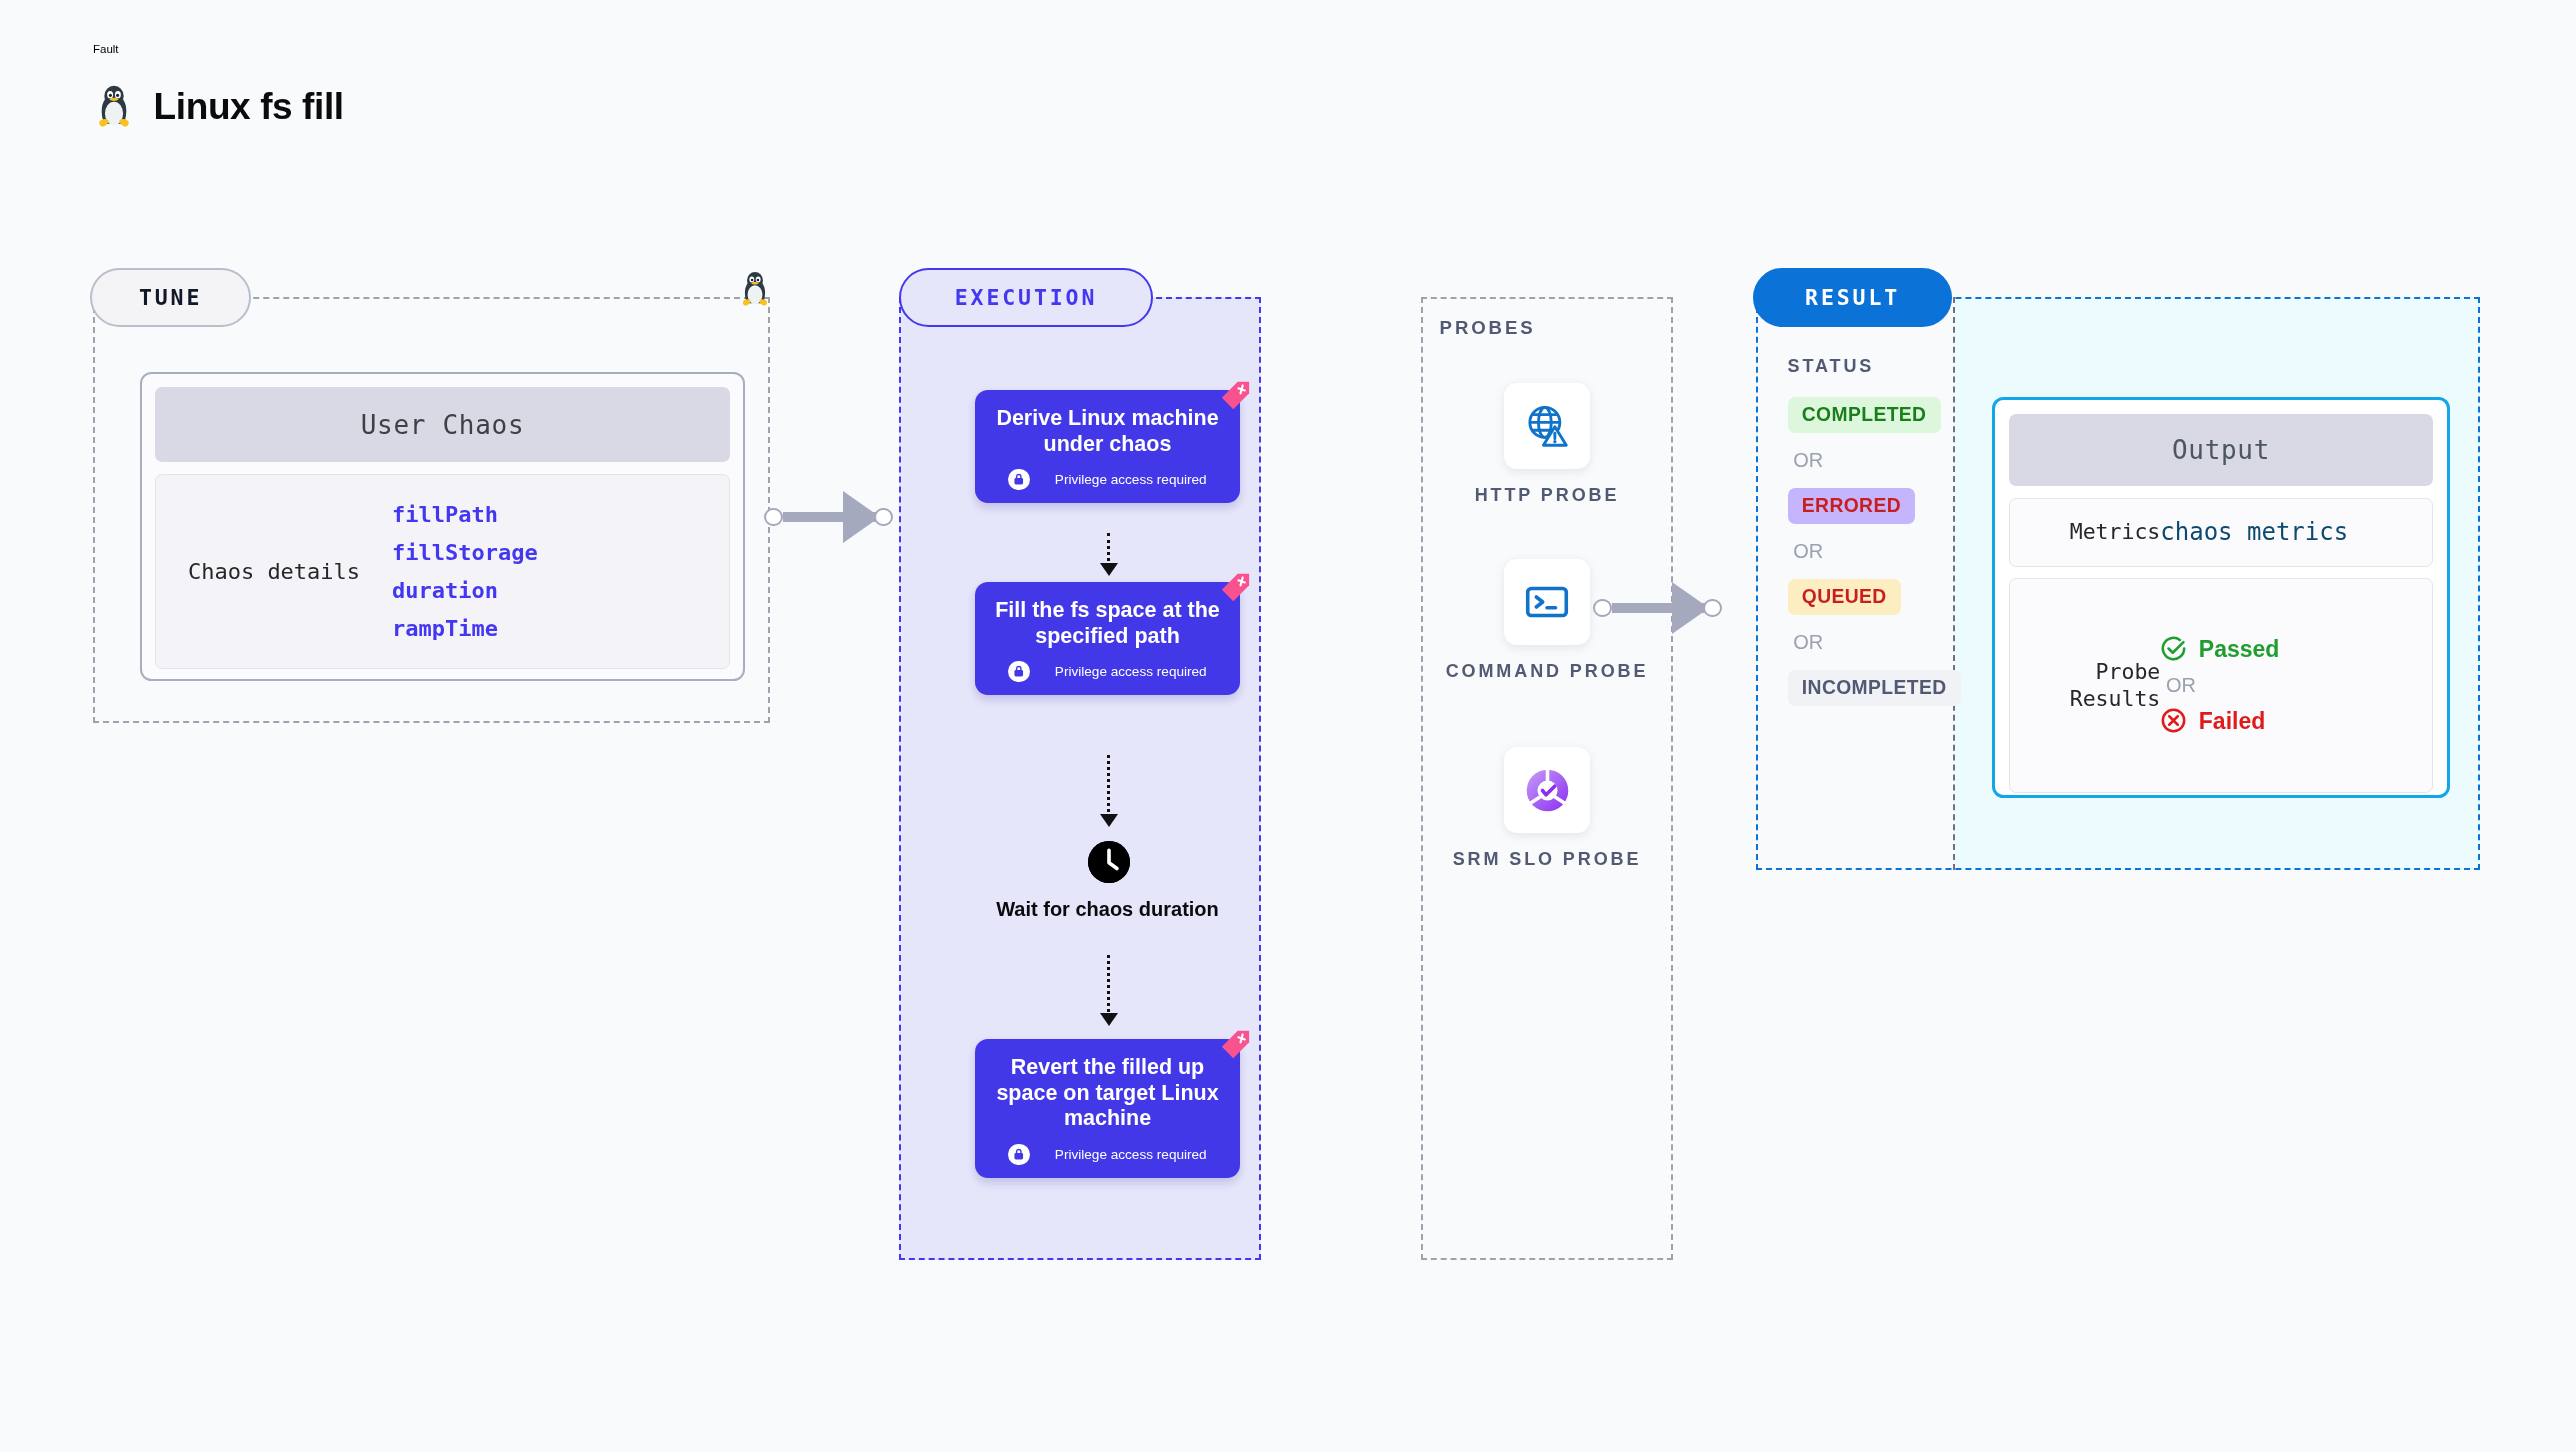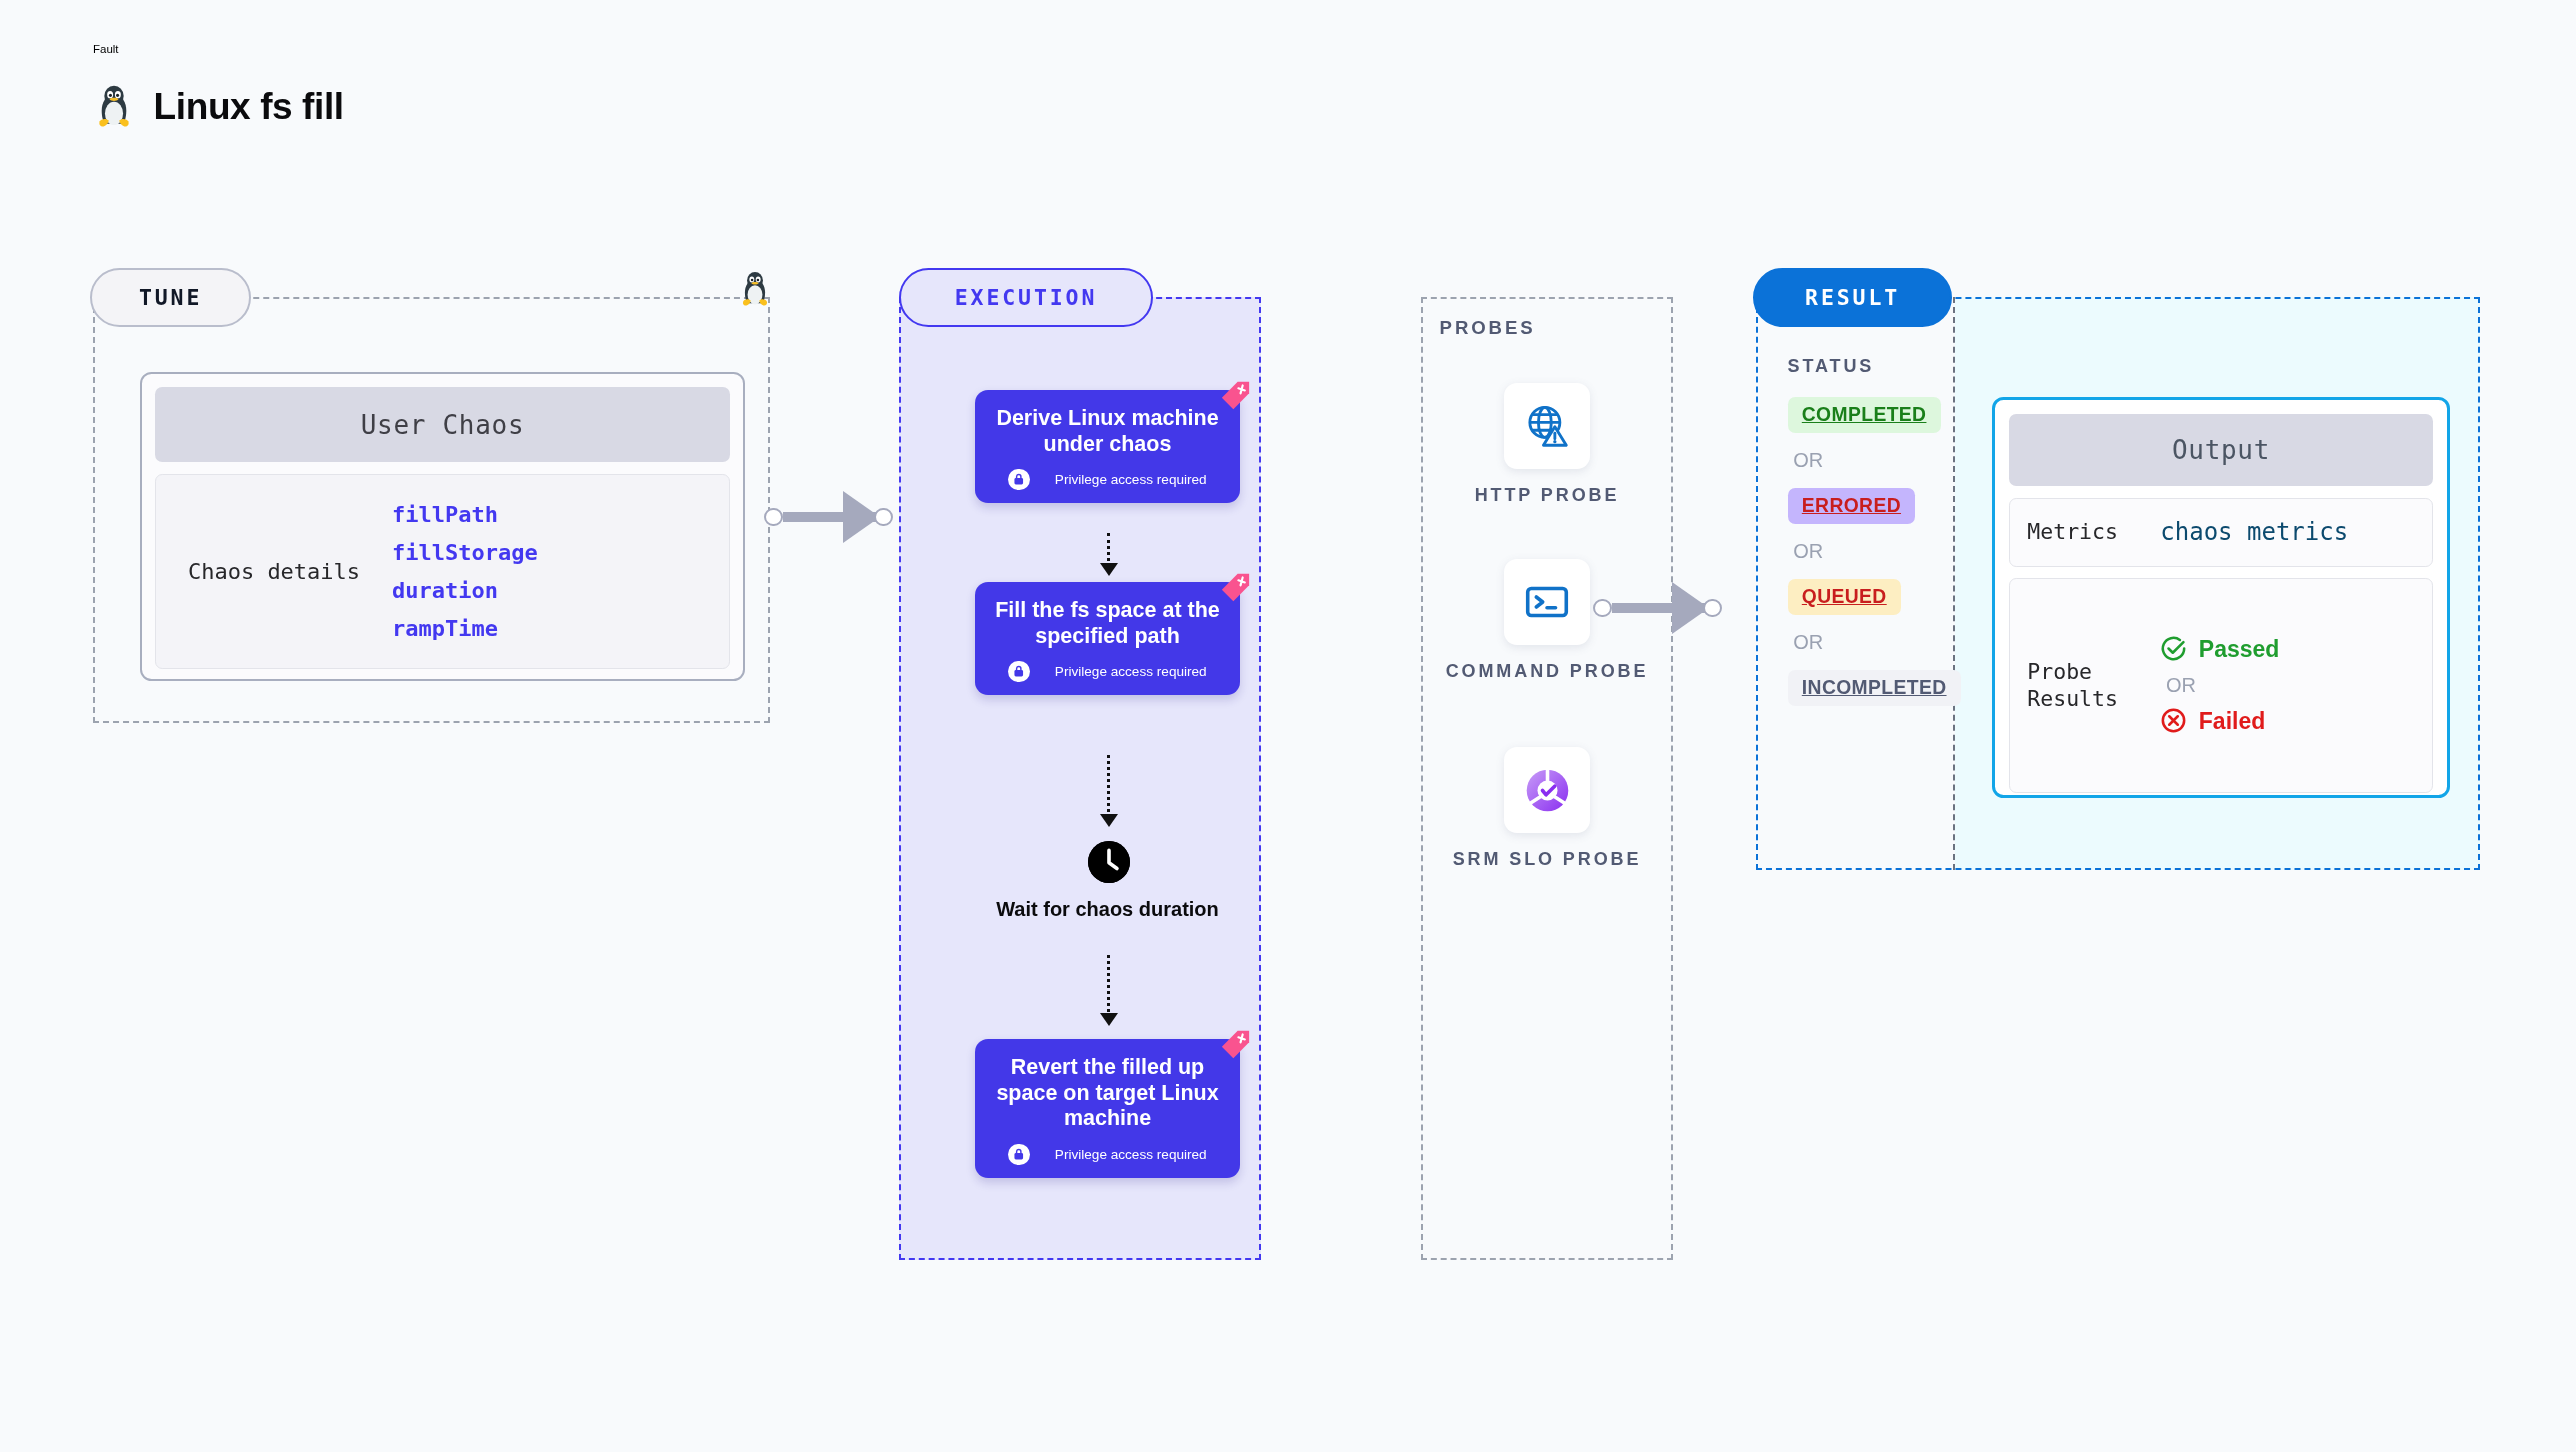--- a/index.html
+++ b/index.html
@@ -190,21 +190,21 @@
   #status-label {
     position: absolute; left: 31.5px; top: 59px;
     font-size: 18px; font-weight: bold; color: #525a73; letter-spacing: 2.9px;
   }
   #status-list {
     position: absolute; left: 31.5px; top: 100px;
     display: flex; flex-direction: column; align-items: flex-start; gap: 15.8px;
   }
   .status-badge {
     padding: 7.2px 14.3px; border-radius: 7.2px;
-    font-size: 19.3px; font-weight: bold; letter-spacing: 0.4px; text-decoration: underline;
+    font-size: 19.3px; font-weight: bold; letter-spacing: 0.4px;
   }
   .or-text { font-size: 20px; color: #9aa1b1; padding-left: 5.7px; }
 
   
   #output-card {
     position: absolute; left: 236px; top: 100px;
     width: 458px; height: 401px;
     background: #ffffff; border: 3.6px solid #12a5e8; border-radius: 11.5px;
     padding: 14.3px;
   }
@@ -215,21 +215,21 @@
     font-size: 26px; color: #4b5563; letter-spacing: 0.7px;
   }
   #metrics-row {
     margin-top: 11.5px; height: 69px;
     border: 1.4px solid #e3e4ea; border-radius: 7.2px; background: #fbfbfd;
     display: flex; align-items: center;
   }
   .out-key {
     width: 150px; padding-left: 17px;
     font-family: "DejaVu Sans Mono", monospace;
-    font-size: 21.5px; color: #27272a; line-height: 1.25;
+    font-size: 21.5px; color: #27272a; line-height: 1.25; text-align: right;
   }
   #metrics-value {
     font-family: "DejaVu Sans Mono", monospace;
     font-size: 24px; color: #0c4a6e;
   }
   #probe-results-row {
     margin-top: 11.5px; height: 215px;
     border: 1.4px solid #e3e4ea; border-radius: 7.2px; background: #fbfbfd;
     display: flex; align-items: center;
   }

